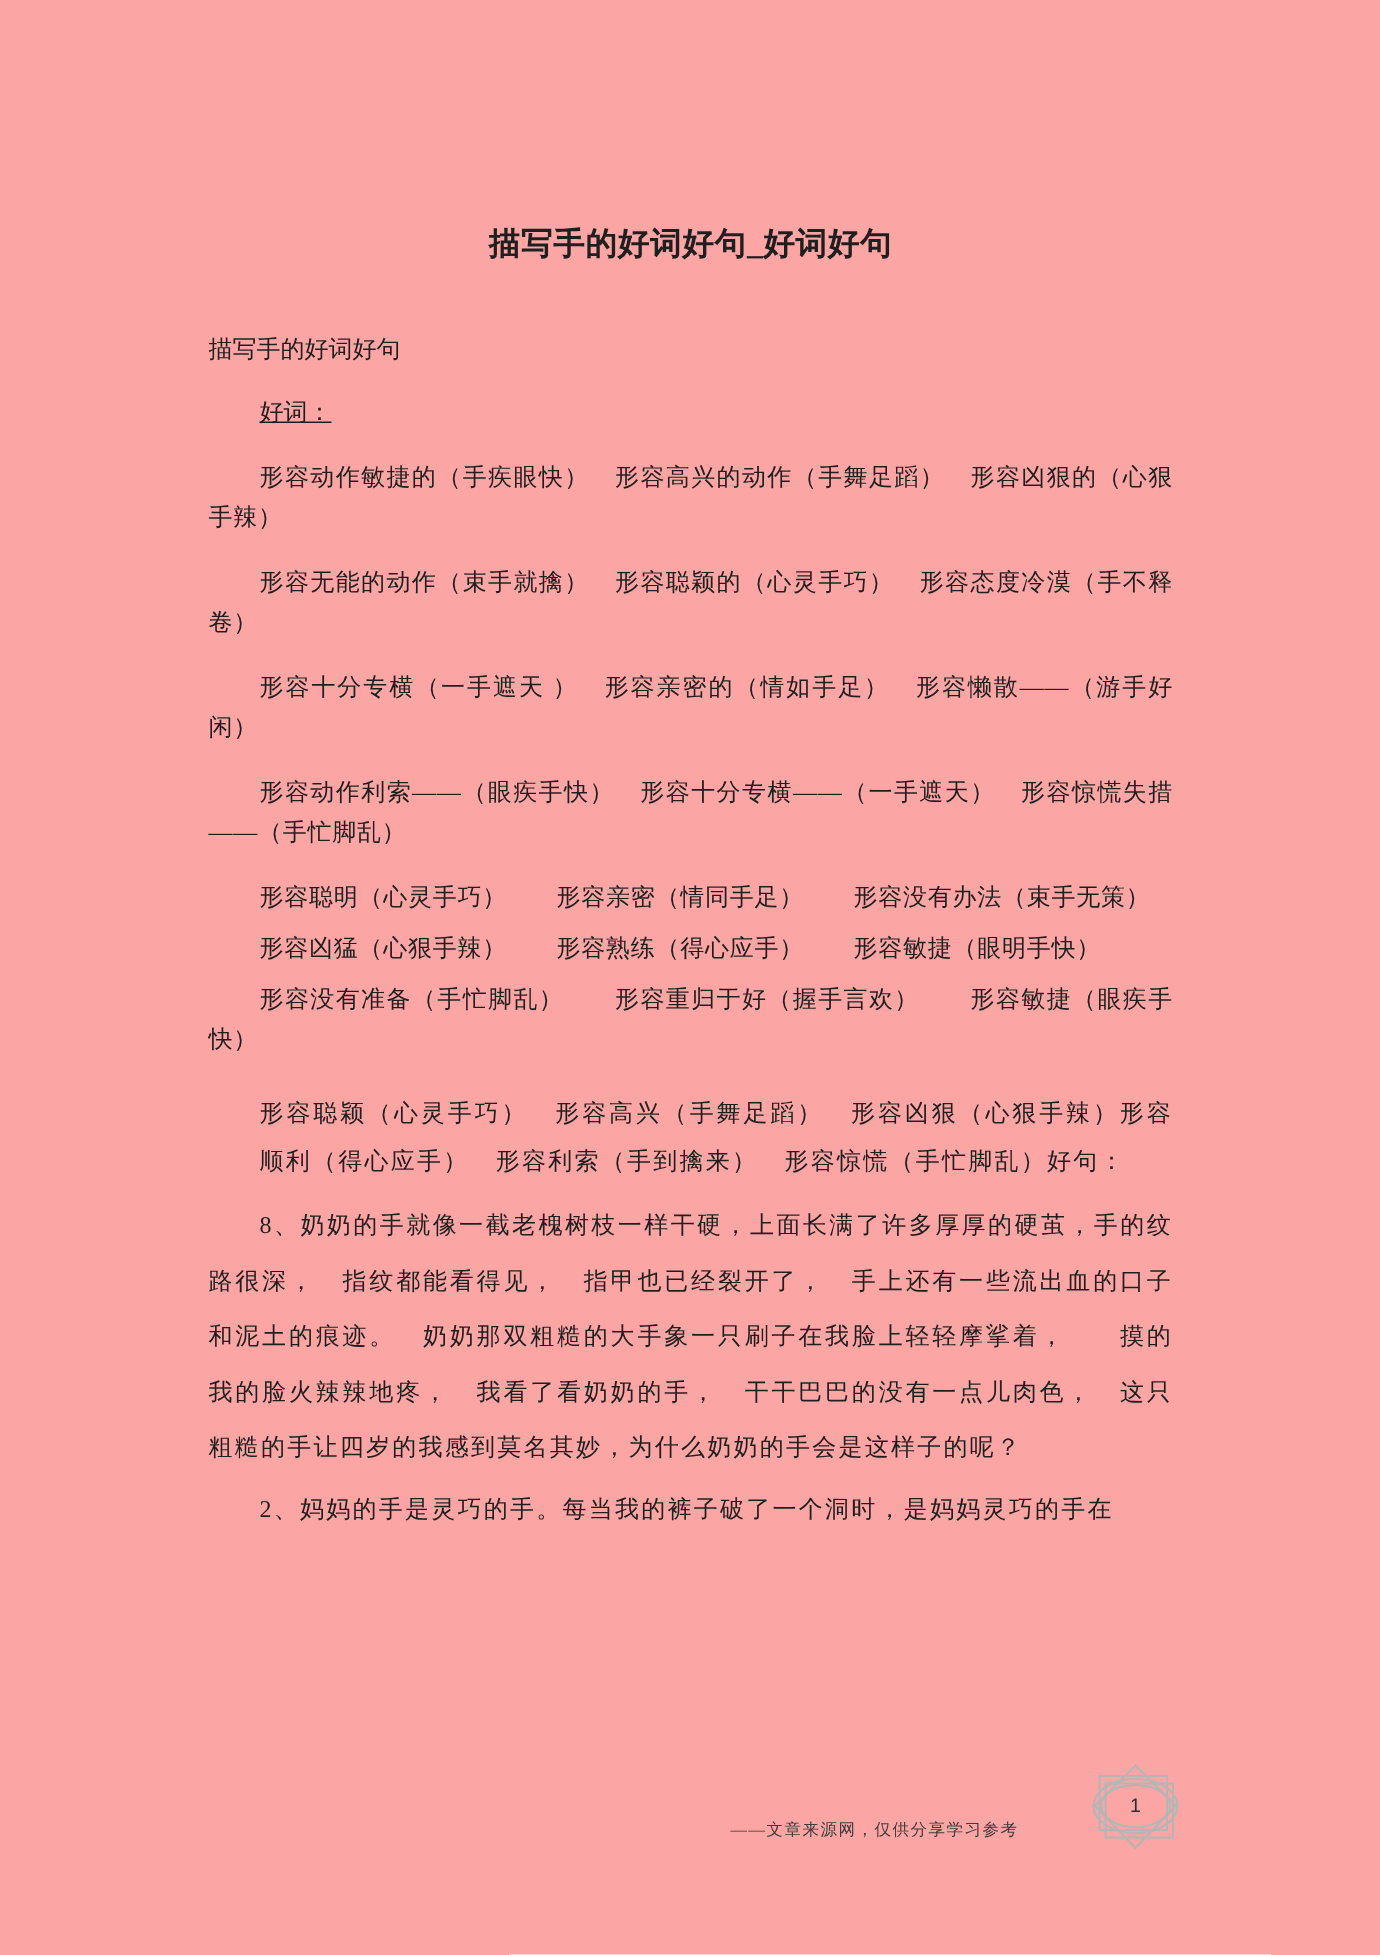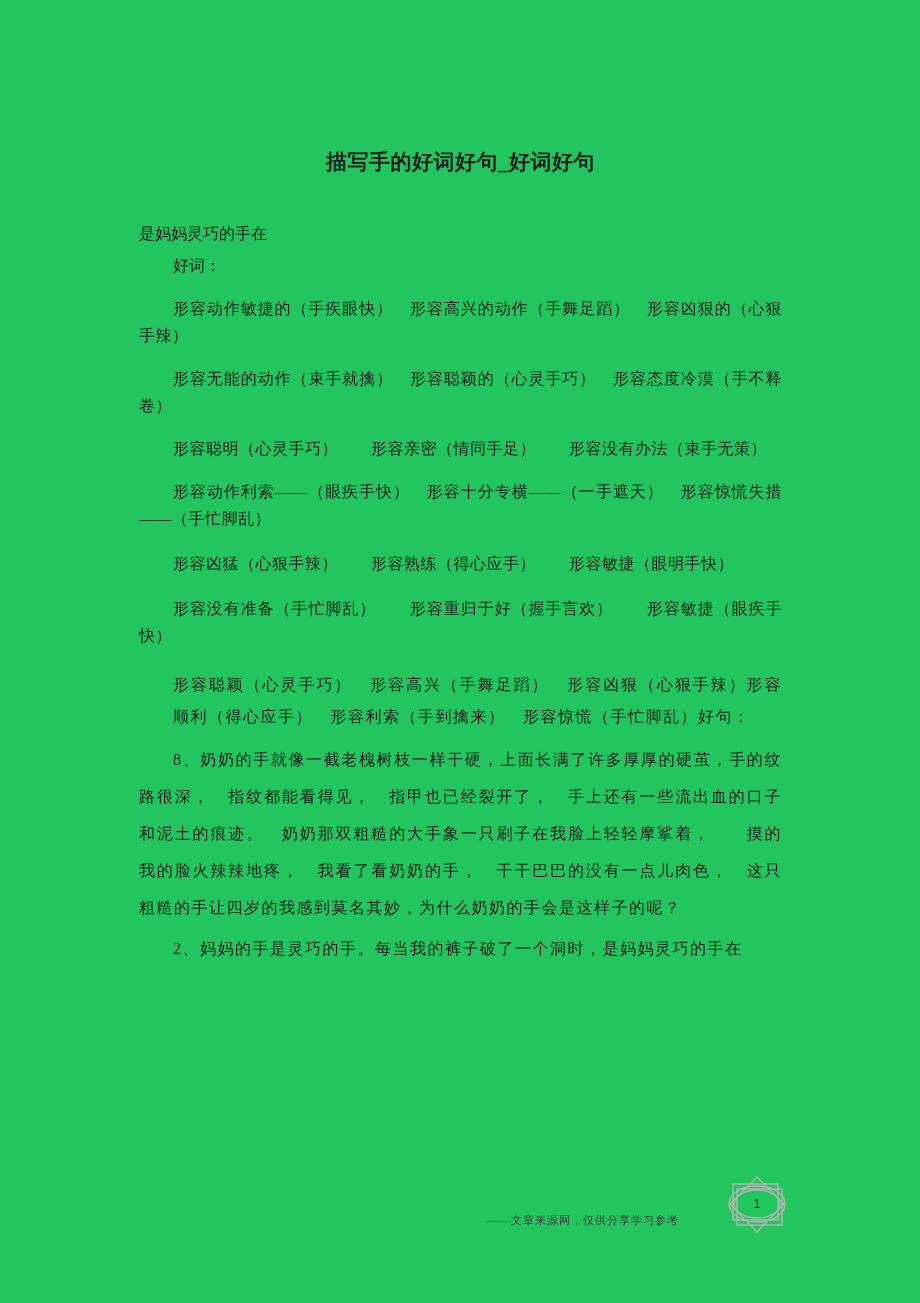--- a/index.html
+++ b/index.html
@@ -4,21 +4,21 @@
 <style>
   html, body {
     margin: 0;
     padding: 0;
     background: #ffffff;
   }
   .page {
     position: relative;
     width: 920px;
     height: 1303px;
-    background: #22c55e;
+    background: #fca5a5;
     overflow: hidden;
     font-family: "Liberation Serif", "DejaVu Serif", serif;
     color: #1f1f1f;
   }
   .content {
     position: absolute;
     left: 139px;
     top: 149px;
     width: 643px;
     font-size: 16px;
@@ -32,32 +32,33 @@
     line-height: 26px;
     text-align: center;
     letter-spacing: 0.5px;
   }
   .p-plain {
     margin: 45px 0 0 0;
     line-height: 27px;
     text-indent: 0;
   }
   .p-label {
-    margin: 5px 0 0 0;
+    margin: 15px 0 0 0;
     line-height: 27px;
     text-indent: 34px;
+    text-decoration: underline;
   }
   .p-word {
     margin: 16px 0 0 0;
     line-height: 27px;
     text-indent: 34px;
     letter-spacing: 0.5px;
   }
   .p-word.mt9 {
-    margin-top: 18px;
+    margin-top: 7px;
   }
   .p-block {
     margin: 20px 0 0 34px;
     line-height: 32px;
     text-indent: 0;
     letter-spacing: 1.5px;
   }
   .p-sent {
     margin: 8px 0 0 0;
     line-height: 37px;
@@ -102,27 +103,28 @@
   }
 </style>
 </head>
 <body>
 
 <div class="page">
 
   <div class="content">
     <h1 class="doc-title">描写手的好词好句_好词好句</h1>
 
-    <p class="p-plain">是妈妈灵巧的手在</p>
+    <p class="p-plain">描写手的好词好句</p>
     <p class="p-label">好词：</p>
 
     <p class="p-word">形容动作敏捷的（手疾眼快）　形容高兴的动作（手舞足蹈）　形容凶狠的（心狠手辣）</p>
     <p class="p-word">形容无能的动作（束手就擒）　形容聪颖的（心灵手巧）　形容态度冷漠（手不释卷）</p>
+    <p class="p-word">形容十分专横（一手遮天 ）　形容亲密的（情如手足）　形容懒散——（游手好闲）</p>
+    <p class="p-word">形容动作利索——（眼疾手快）　形容十分专横——（一手遮天）　形容惊慌失措——（手忙脚乱）</p>
     <p class="p-word">形容聪明（心灵手巧）　　形容亲密（情同手足）　　形容没有办法（束手无策）</p>
-    <p class="p-word">形容动作利索——（眼疾手快）　形容十分专横——（一手遮天）　形容惊慌失措——（手忙脚乱）</p>
     <p class="p-word mt9">形容凶猛（心狠手辣）　　形容熟练（得心应手）　　形容敏捷（眼明手快）</p>
     <p class="p-word mt9">形容没有准备（手忙脚乱）　　形容重归于好（握手言欢）　　形容敏捷（眼疾手快）</p>
 
     <p class="p-block">形容聪颖（心灵手巧）　形容高兴（手舞足蹈）　形容凶狠（心狠手辣）形容顺利（得心应手）　形容利索（手到擒来）　形容惊慌（手忙脚乱）好句：</p>
 
     <p class="p-sent">8、奶奶的手就像一截老槐树枝一样干硬，上面长满了许多厚厚的硬茧，手的纹路很深，　指纹都能看得见，　指甲也已经裂开了，　手上还有一些流出血的口子和泥土的痕迹。　奶奶那双粗糙的大手象一只刷子在我脸上轻轻摩挲着，　　摸的我的脸火辣辣地疼，　我看了看奶奶的手，　干干巴巴的没有一点儿肉色，　这只粗糙的手让四岁的我感到莫名其妙，为什么奶奶的手会是这样子的呢？</p>
     <p class="p-sent last">2、妈妈的手是灵巧的手。每当我的裤子破了一个洞时，是妈妈灵巧的手在</p>
   </div>
 
   <div class="footer-note">——文章来源网，仅供分享学习参考</div>

